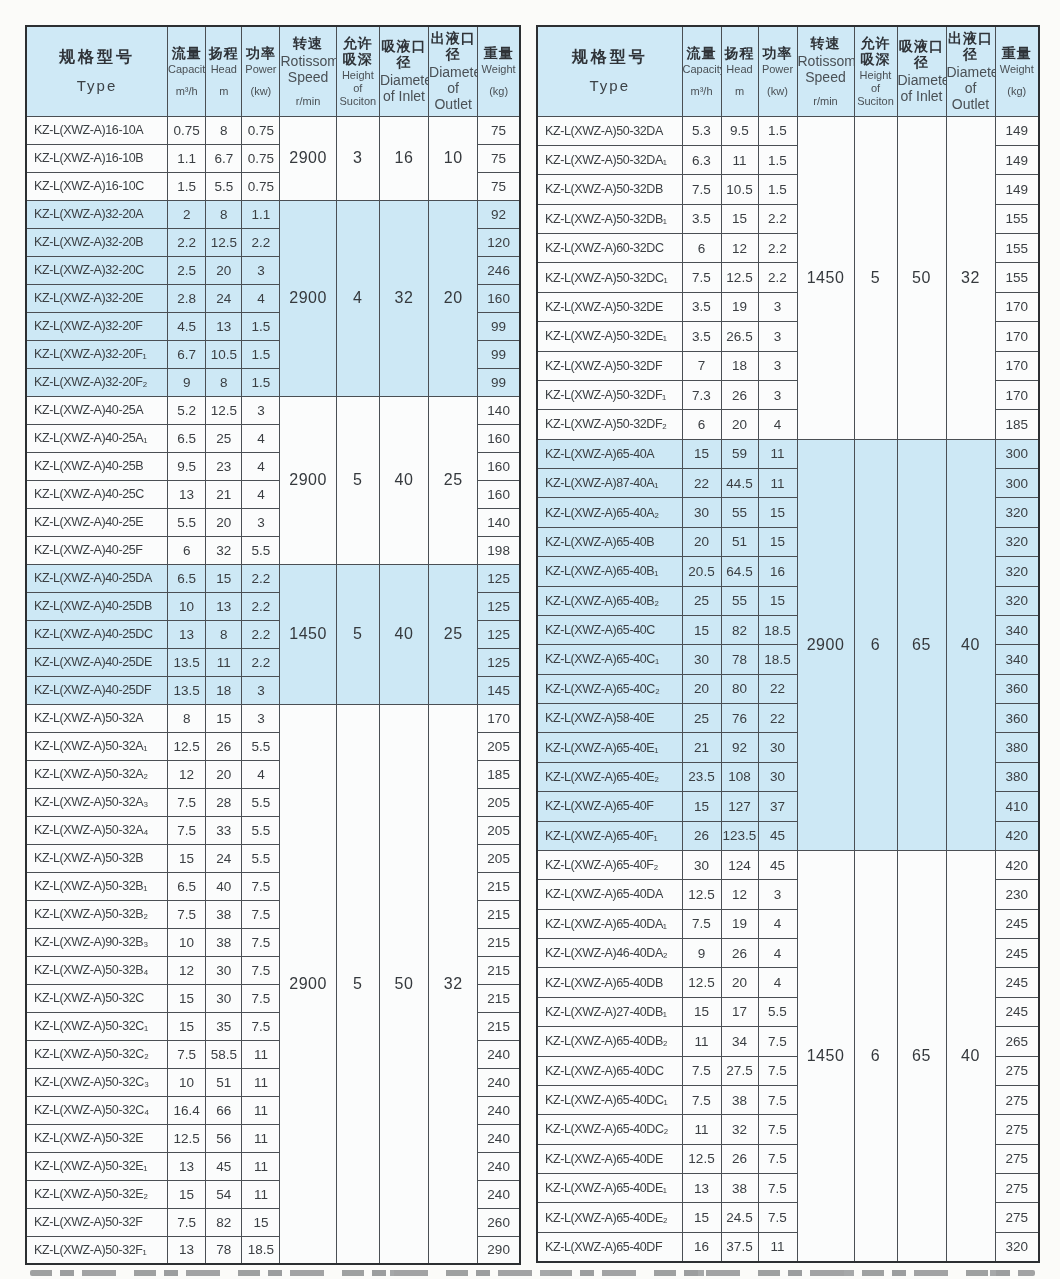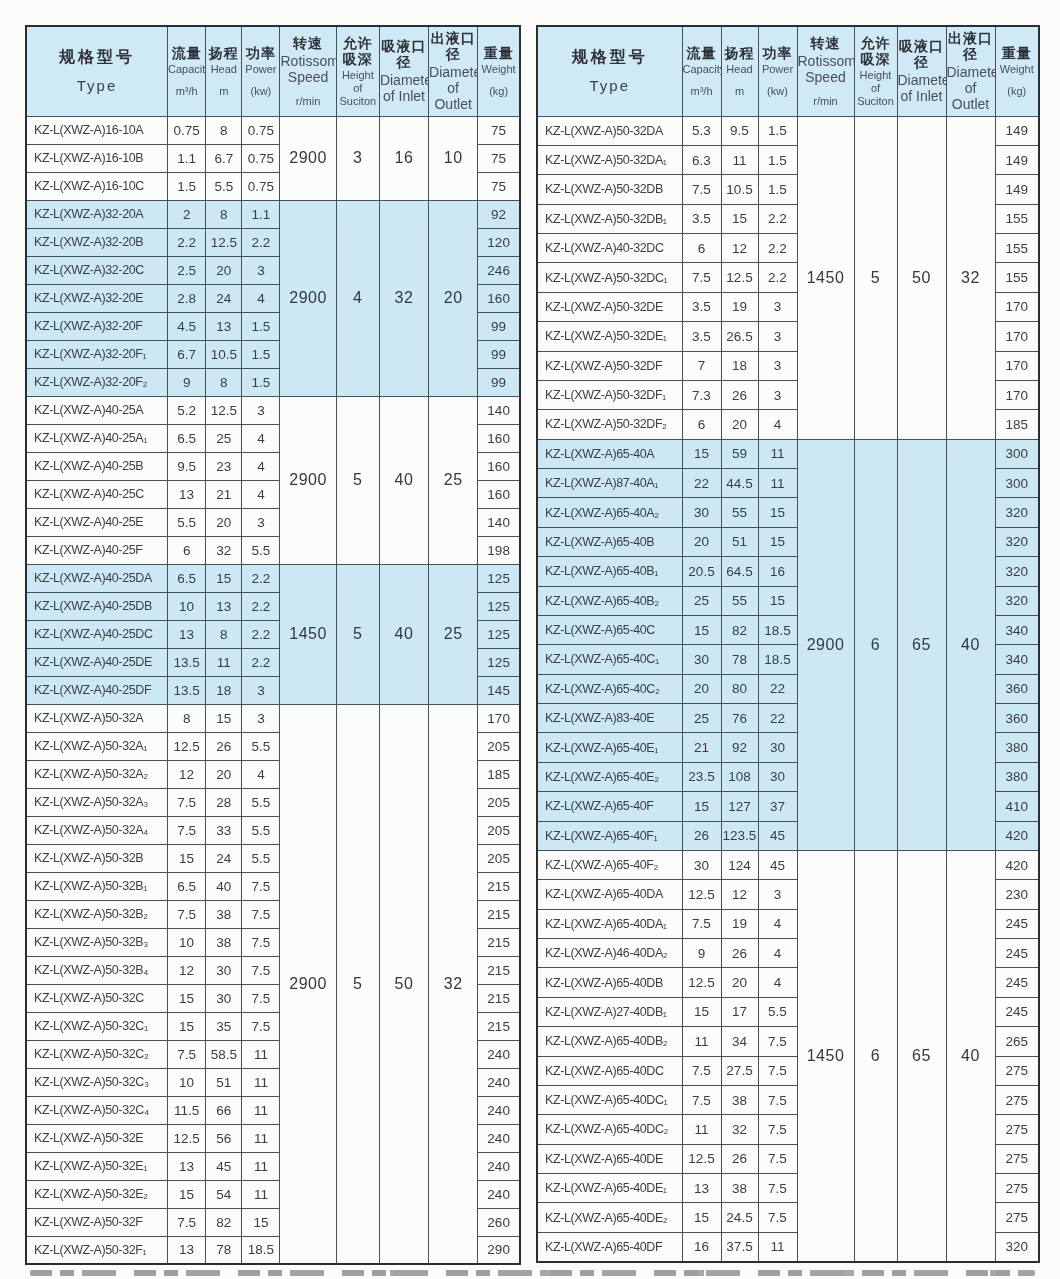--- a/index.html
+++ b/index.html
@@ -345,21 +345,21 @@
           <td class="num-cell">215</td>
         </tr>
         <tr class="white">
           <td class="type-cell">KZ-L(XWZ-A)50-32B₂</td>
           <td class="num-cell">7.5</td>
           <td class="num-cell">38</td>
           <td class="num-cell">7.5</td>
           <td class="num-cell">215</td>
         </tr>
         <tr class="white">
-          <td class="type-cell">KZ-L(XWZ-A)50-32B₃</td>
+          <td class="type-cell">KZ-L(XWZ-A)90-32B₃</td>
           <td class="num-cell">10</td>
           <td class="num-cell">38</td>
           <td class="num-cell">7.5</td>
           <td class="num-cell">215</td>
         </tr>
         <tr class="white">
           <td class="type-cell">KZ-L(XWZ-A)50-32B₄</td>
           <td class="num-cell">12</td>
           <td class="num-cell">30</td>
           <td class="num-cell">7.5</td>
@@ -388,21 +388,21 @@
         </tr>
         <tr class="white">
           <td class="type-cell">KZ-L(XWZ-A)50-32C₃</td>
           <td class="num-cell">10</td>
           <td class="num-cell">51</td>
           <td class="num-cell">11</td>
           <td class="num-cell">240</td>
         </tr>
         <tr class="white">
           <td class="type-cell">KZ-L(XWZ-A)50-32C₄</td>
-          <td class="num-cell">11.5</td>
+          <td class="num-cell">16.4</td>
           <td class="num-cell">66</td>
           <td class="num-cell">11</td>
           <td class="num-cell">240</td>
         </tr>
         <tr class="white">
           <td class="type-cell">KZ-L(XWZ-A)50-32E</td>
           <td class="num-cell">12.5</td>
           <td class="num-cell">56</td>
           <td class="num-cell">11</td>
           <td class="num-cell">240</td>
@@ -522,21 +522,21 @@
           <td class="num-cell">149</td>
         </tr>
         <tr class="white">
           <td class="type-cell">KZ-L(XWZ-A)50-32DB₁</td>
           <td class="num-cell">3.5</td>
           <td class="num-cell">15</td>
           <td class="num-cell">2.2</td>
           <td class="num-cell">155</td>
         </tr>
         <tr class="white">
-          <td class="type-cell">KZ-L(XWZ-A)40-32DC</td>
+          <td class="type-cell">KZ-L(XWZ-A)60-32DC</td>
           <td class="num-cell">6</td>
           <td class="num-cell">12</td>
           <td class="num-cell">2.2</td>
           <td class="num-cell">155</td>
         </tr>
         <tr class="white">
           <td class="type-cell">KZ-L(XWZ-A)50-32DC₁</td>
           <td class="num-cell">7.5</td>
           <td class="num-cell">12.5</td>
           <td class="num-cell">2.2</td>
@@ -638,21 +638,21 @@
           <td class="num-cell">340</td>
         </tr>
         <tr class="blue">
           <td class="type-cell">KZ-L(XWZ-A)65-40C₂</td>
           <td class="num-cell">20</td>
           <td class="num-cell">80</td>
           <td class="num-cell">22</td>
           <td class="num-cell">360</td>
         </tr>
         <tr class="blue">
-          <td class="type-cell">KZ-L(XWZ-A)83-40E</td>
+          <td class="type-cell">KZ-L(XWZ-A)58-40E</td>
           <td class="num-cell">25</td>
           <td class="num-cell">76</td>
           <td class="num-cell">22</td>
           <td class="num-cell">360</td>
         </tr>
         <tr class="blue">
           <td class="type-cell">KZ-L(XWZ-A)65-40E₁</td>
           <td class="num-cell">21</td>
           <td class="num-cell">92</td>
           <td class="num-cell">30</td>

